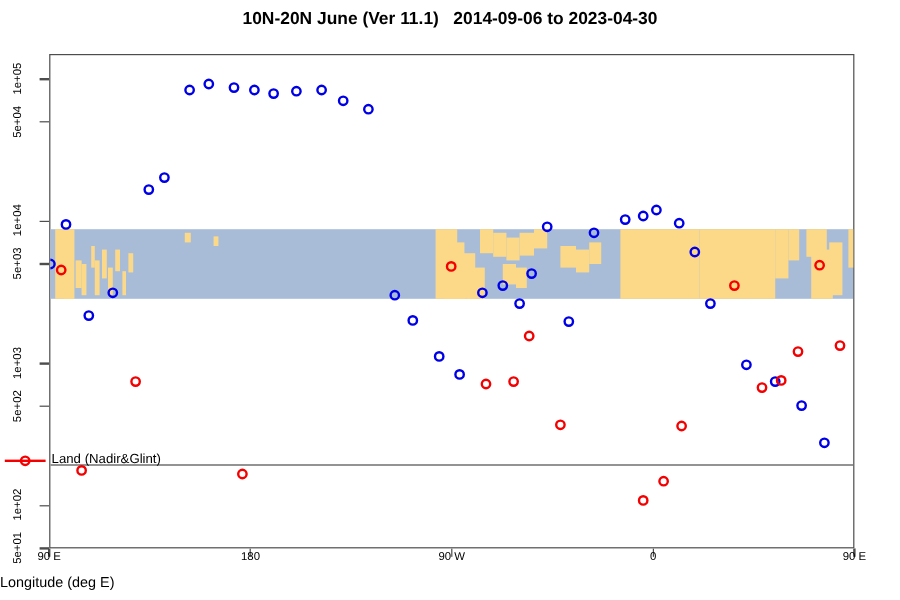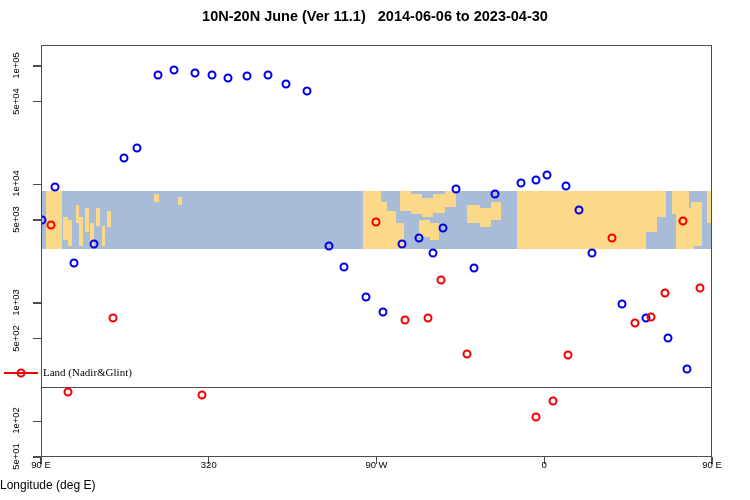--- a/index.html
+++ b/index.html
@@ -106,27 +106,26 @@
     height: 9px;
     border-radius: 50%;
     box-sizing: border-box;
     transform: translate(-50%, -50%);
   }
   .pt.ocean { border: 2.6px solid #0000e6; background: transparent; }
   .pt.land  { border: 2.6px solid #f40000; background: transparent; }
   #legend {
     position: absolute;
     left: 2px;
-    top: 363px;
+    top: 374px;
     padding: 2px 4px 2px 2px;
     font-size: 11px;
     line-height: 15px;
     color: #000000;
     background: transparent;
-    font-family: Liberation Serif, serif;
   }
   .legend-row {
     display: flex;
     align-items: center;
     height: 15px;
     white-space: nowrap;
   }
   .legend-key {
     position: relative;
     width: 34px;
@@ -151,21 +150,21 @@
     box-sizing: border-box;
     transform: translate(-50%, -50%);
   }
   .legend-label { font-size: 11px; }
 </style>
 </head>
 <body>
 
 <div id="figure">
 
-  <div class="plot-title">10N-20N June (Ver 11.1)   2014-06-06 to 2023-04-30</div>
+  <div class="plot-title">10N-20N June (Ver 11.1)   2014-09-06 to 2023-04-30</div>
 
   <div class="axis-label-x">Longitude (deg E)</div>
 
   <div id="y-ticks">
       <div class="ytick-mark" style="top: 65.1648px;"></div>
       <div class="ytick-label" style="left: 0px; width: 30px; top: 59.8648px; transform-origin: center center;">1e+05</div>
       <div class="ytick-mark" style="top: 100.834px;"></div>
       <div class="ytick-label" style="left: 0px; width: 30px; top: 95.5335px; transform-origin: center center;">5e+04</div>
       <div class="ytick-mark" style="top: 183.654px;"></div>
       <div class="ytick-label" style="left: 0px; width: 30px; top: 178.354px; transform-origin: center center;">1e+04</div>
@@ -177,21 +176,21 @@
       <div class="ytick-label" style="left: 0px; width: 30px; top: 332.511px; transform-origin: center center;">5e+02</div>
       <div class="ytick-mark" style="top: 420.631px;"></div>
       <div class="ytick-label" style="left: 0px; width: 30px; top: 415.331px; transform-origin: center center;">1e+02</div>
       <div class="ytick-mark" style="top: 456.3px;"></div>
       <div class="ytick-label" style="left: 0px; width: 30px; top: 451px; transform-origin: center center;">5e+01</div>
     </div>
   <div id="x-ticks">
       <div class="xtick-mark" style="left: 40.3px;"></div>
       <div class="xtick-label" style="left: 41px;">90 E</div>
       <div class="xtick-mark" style="left: 208.05px;"></div>
-      <div class="xtick-label" style="left: 208.75px;">320</div>
+      <div class="xtick-label" style="left: 208.75px;">180</div>
       <div class="xtick-mark" style="left: 375.8px;"></div>
       <div class="xtick-label" style="left: 376.5px;">90 W</div>
       <div class="xtick-mark" style="left: 543.55px;"></div>
       <div class="xtick-label" style="left: 544.25px;">0</div>
       <div class="xtick-mark" style="left: 711.3px;"></div>
       <div class="xtick-label" style="left: 712px;">90 E</div>
     </div>
 
   <div id="plot-area">
     <div id="map-strip" class="map-band" style="top: 144.775px; height: 58.2781px;">

